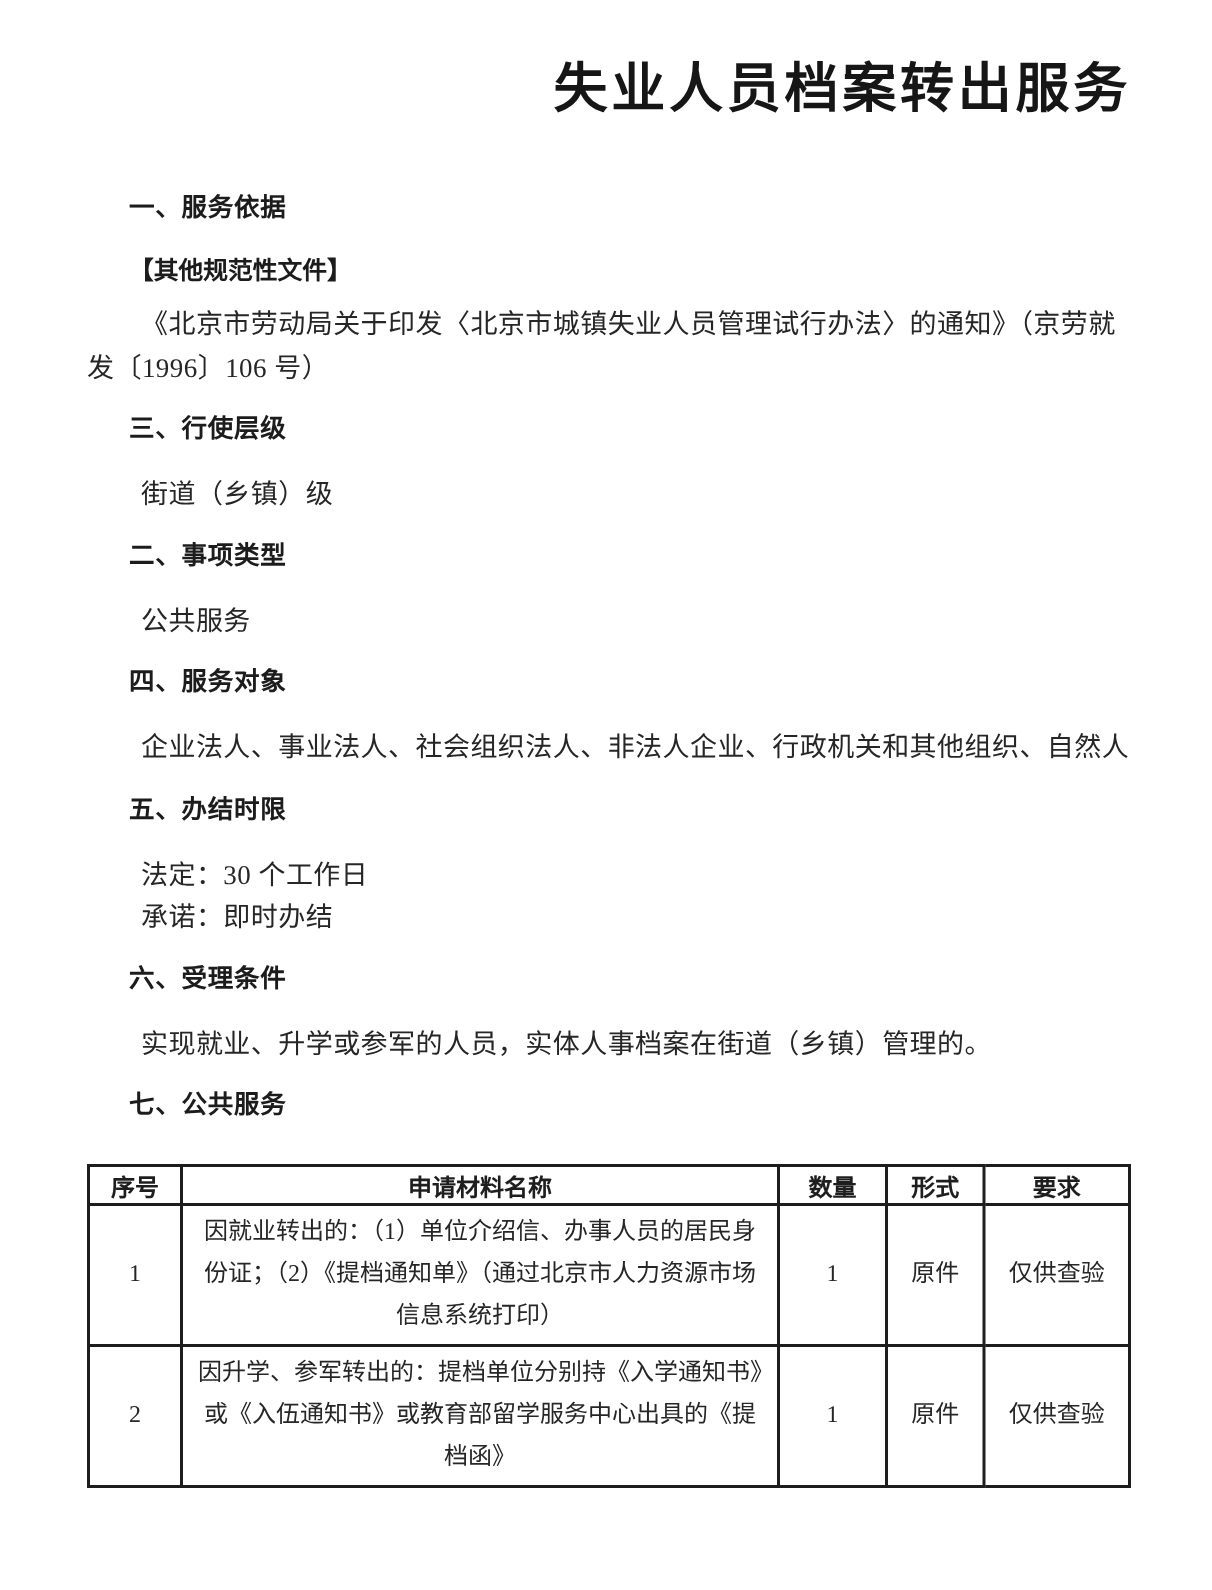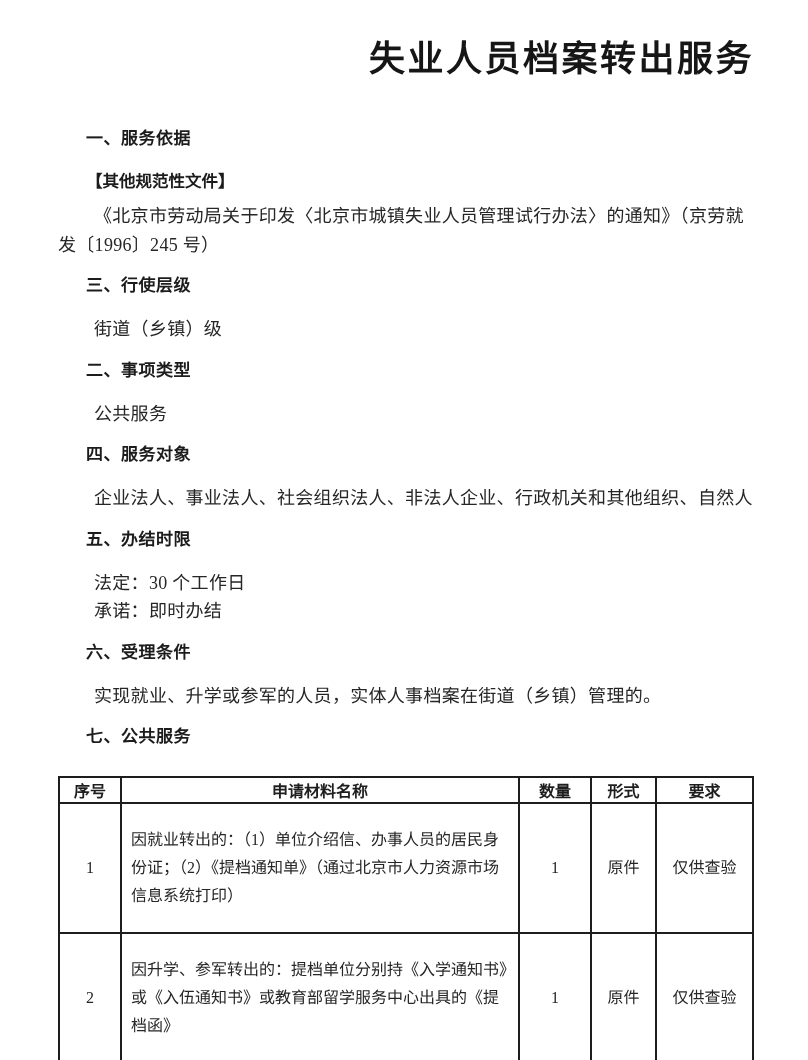--- a/index.html
+++ b/index.html
@@ -91,36 +91,36 @@
   }
   .materials-table td {
     font-family: "Liberation Serif", "DejaVu Serif", serif;
     font-size: 16px;
     line-height: 28px;
     text-align: center;
     vertical-align: middle;
     padding: 5px 4px;
   }
   .materials-table td.name-cell {
-    text-align: left;
-    padding: 22px 9px;
+    text-align: center;
+    padding: 4px 9px;
   }
 </style>
 </head>
 <body>
 
 <div class="page">
 
   <h1 class="doc-title">失业人员档案转出服务</h1>
 
   <section>
     <h2 class="sec-heading">一、服务依据</h2>
     <div class="sub-heading">【其他规范性文件】</div>
     <div class="paras">
-      <p class="body-line">《北京市劳动局关于印发〈北京市城镇失业人员管理试行办法〉的通知》（京劳就发〔1996〕245 号）</p>
+      <p class="body-line">《北京市劳动局关于印发〈北京市城镇失业人员管理试行办法〉的通知》（京劳就发〔1996〕106 号）</p>
     </div>
   </section>
 
   <section>
     <h2 class="sec-heading">三、行使层级</h2>
     <div class="paras">
       <p class="body-line">街道（乡镇）级</p>
     </div>
   </section>
 

